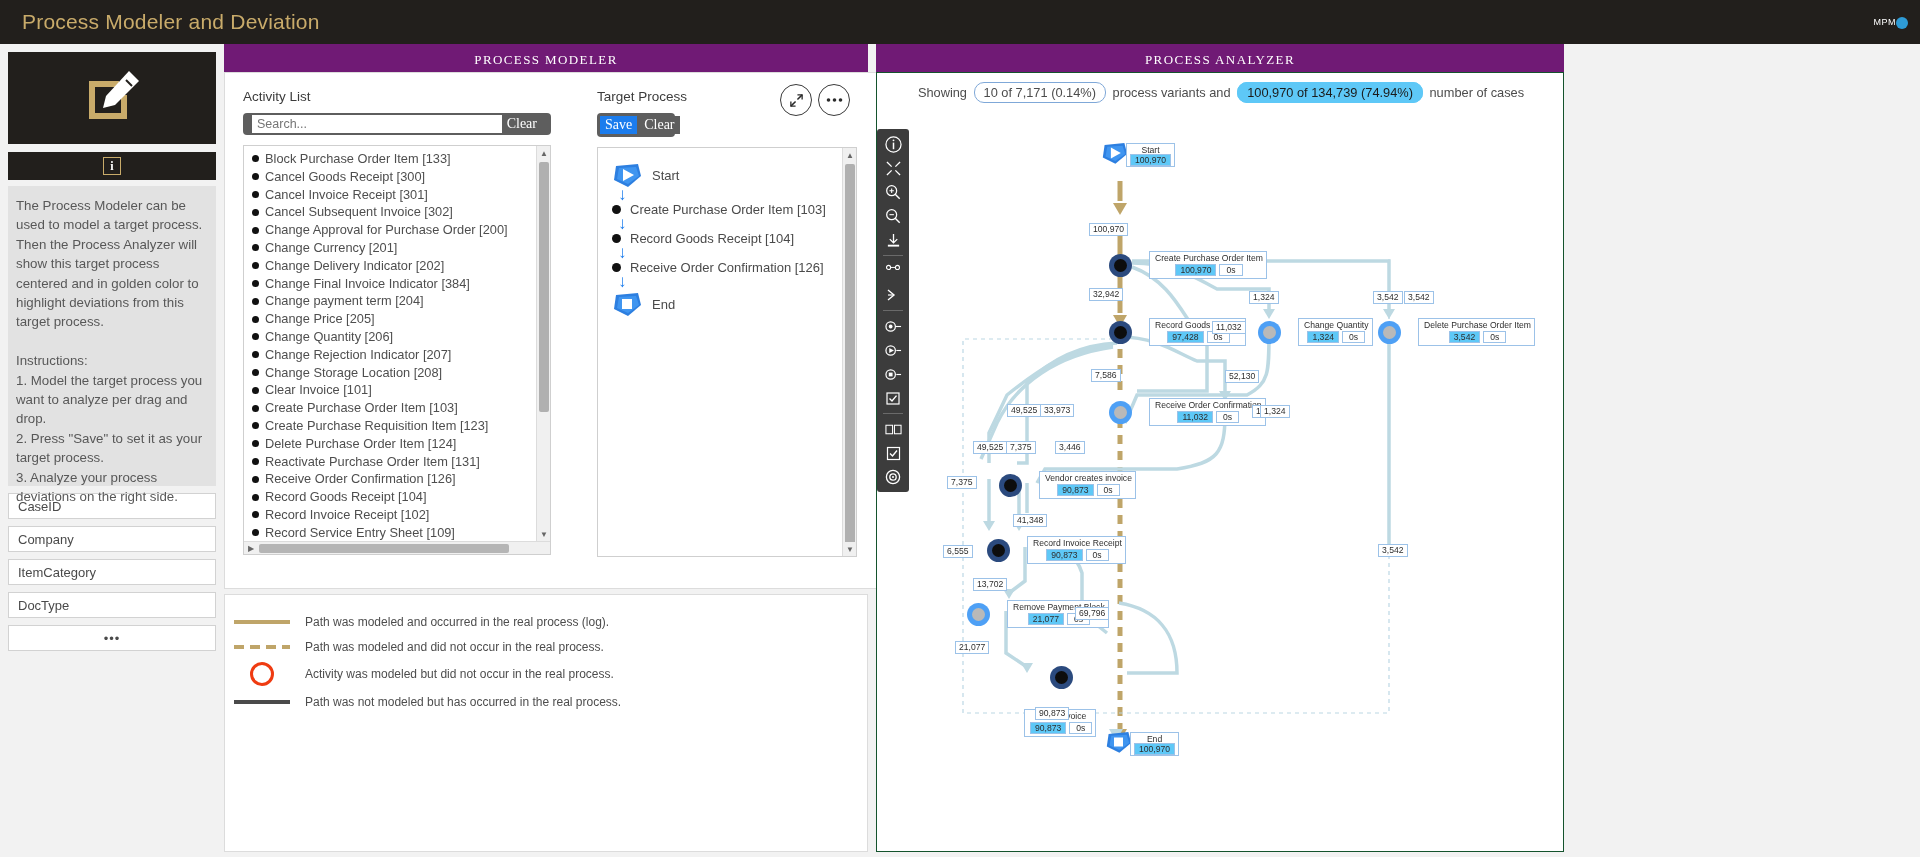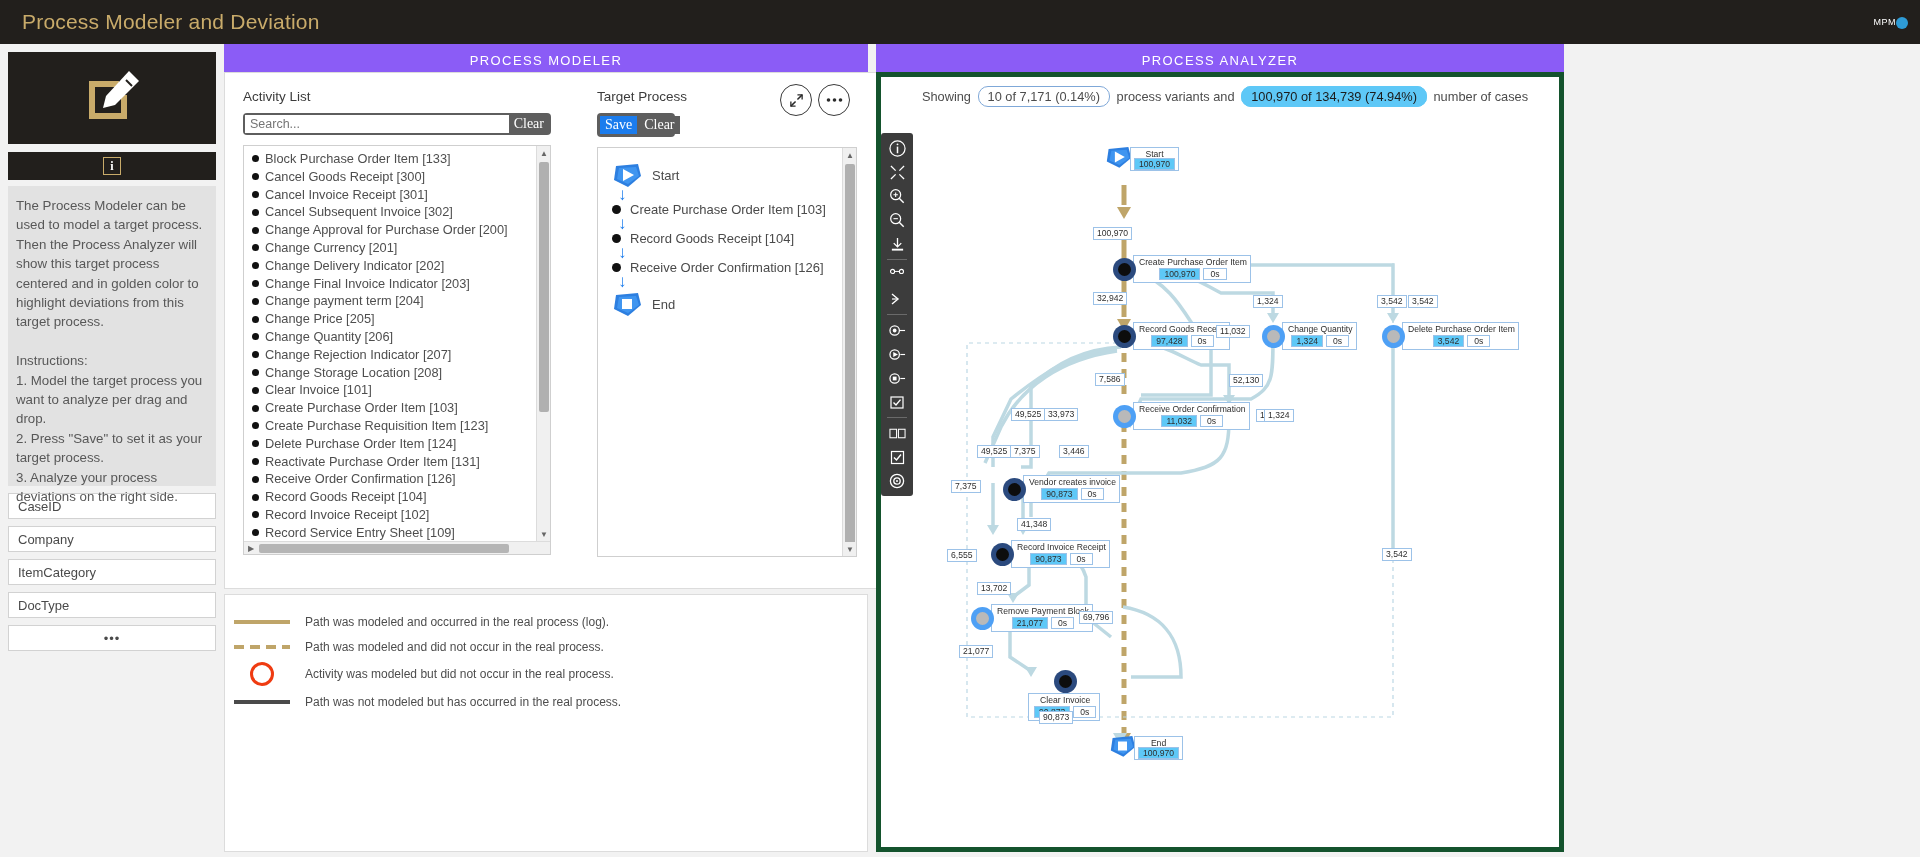--- a/index.html
+++ b/index.html
@@ -42,41 +42,41 @@
   }
   .side-field {
     margin-top:7px; width:208px; height:26px; background:#ffffff;
     border:1px solid #d2d2d2; color:#4a4a4a; font-size:13px;
     display:flex; align-items:center; padding-left:9px;
   }
   .side-field.more { justify-content:center; padding-left:0; color:#4a4a4a; letter-spacing:1px; }
 
   
   .panel-head {
-    background:#8b5cf6; color:#ffffff; font-size:13px; letter-spacing:1.4px;
-    height:32px; display:flex; align-items:center; justify-content:center;
+    background:#701a75; color:#ffffff; font-size:13px; letter-spacing:1.4px;
+    height:32px; display:flex; align-items:center; justify-content:center;font-family:Liberation Serif, serif;
   }
   #modeler-panel { position:absolute; left:224px; top:44px; width:644px; height:545px; }
   #modeler-body {
     position:absolute; left:0; top:28px; width:732px; height:517px;
     background:#ffffff; border:1px solid #dcdcdc;
   }
   #panel-actions { position:absolute; right:18px; top:40px; display:flex; gap:6px; z-index:20;}
   .round-btn {
     width:32px;height:32px;border-radius:50%;background:#ffffff;border:1px solid #3a3a3a;
     display:flex;align-items:center;justify-content:center; cursor:pointer;
   }
   .sec-title { font-size:13.5px; color:#3c3c3c; }
 
   #activity-col { position:absolute; left:18px; top:16px; width:316px; }
   #target-col { position:absolute; left:348px; top:16px; width:280px;padding-left:24px; }
 
   .search-wrap {
     margin-top:9px; width:308px; height:22px; background:#5e5e5e; border-radius:4px;
-    display:flex; align-items:center; padding:2px; gap:0;
+    display:flex; align-items:center; padding:9px; gap:0;
   }
   #search-input {
     flex:1; height:18px; border:none; outline:none; background:#ffffff;
     font-size:12.5px; color:#555; padding-left:5px; font-family:"Liberation Sans",sans-serif;
   }
   .mini-btn {
     background:#5e5e5e; color:#ffffff; font-size:14px; padding:1px 5px; cursor:pointer;
     border:none; font-family:Liberation Serif, serif;
   }
   .mini-btn.primary { background:#1b7ced; }
@@ -130,41 +130,41 @@
   .ln-solid-gold { width:56px;height:4px;background:#bfa569; }
   .ln-dash-gold  { width:56px;height:4px;background:
       repeating-linear-gradient(90deg,#bfa569 0 10px,transparent 10px 16px); }
   .ln-solid-dark { width:56px;height:4px;background:#4a4a4a; }
   .circ-red { width:24px;height:24px;border-radius:50%;border:3px solid #ef3b11;}
 
   
   #analyzer-panel { position:absolute; left:876px; top:44px; width:688px; height:808px; }
   #analyzer-body {
     position:absolute; left:0; top:28px; width:688px; height:780px;
-    background:#ffffff; border:5px solid #14532d; overflow:hidden;
+    background:#ffffff; border:1px solid #14532d; overflow:hidden;
   }
   #showing-bar {
     position:absolute; left:0; top:12px; width:688px; text-align:center;
     font-size:12.8px; color:#4c4c4c;
   }
   .pill { border:1px solid #7fa8d8; border-radius:10px; padding:2px 9px; margin:0 3px; }
   .pill.hl { background:#5ec8f7; border-color:#5ec8f7; color:#1b1b1b; }
 
   
   #ptoolbar {
     position:absolute; left:0; top:56px; width:32px; background:#3c3c3c;
     border-radius:3px; padding:4px 0; display:flex; flex-direction:column;
     align-items:center; gap:2px;
   }
   .tb-ic { width:26px;height:22px; display:flex;align-items:center;justify-content:center; cursor:pointer;}
   .tb-sep { width:20px;height:1px;background:#6a6a6a;margin:2px 0;}
 
   
   #graph { position:absolute; left:0; top:60px; width:688px; height:720px; }
-  .gnode { position:absolute; display:flex; align-items:center; }
+  .gnode { position:absolute; display:flex; align-items:center;gap:20px; }
   .ring { width:23px;height:23px;border-radius:50%; flex:none; z-index:3;
           display:flex;align-items:center;justify-content:center; }
   .ring.dark { background:#2b4a7e; }
   .ring.dark::after{content:"";width:13px;height:13px;border-radius:50%;background:#0d0d0d;}
   .ring.light { background:#4ea0f5; }
   .ring.light::after{content:"";width:13px;height:13px;border-radius:50%;background:#b9b9b9;}
   .nlabel {
     margin-left:-3px; border:1px solid #9cc2e8; background:#ffffff;
     font-size:8.6px; color:#2e2e2e; padding:1px 3px 2px 5px; line-height:10px;
     text-align:center; z-index:2; white-space:nowrap;
@@ -256,21 +256,21 @@
             <div class="act-item">
               <span class="act-bullet"></span>
               <span>Change Currency [201]</span>
             </div>
             <div class="act-item">
               <span class="act-bullet"></span>
               <span>Change Delivery Indicator [202]</span>
             </div>
             <div class="act-item">
               <span class="act-bullet"></span>
-              <span>Change Final Invoice Indicator [203]</span>
+              <span>Change Final Invoice Indicator [384]</span>
             </div>
             <div class="act-item">
               <span class="act-bullet"></span>
               <span>Change payment term [204]</span>
             </div>
             <div class="act-item">
               <span class="act-bullet"></span>
               <span>Change Price [205]</span>
             </div>
             <div class="act-item">

